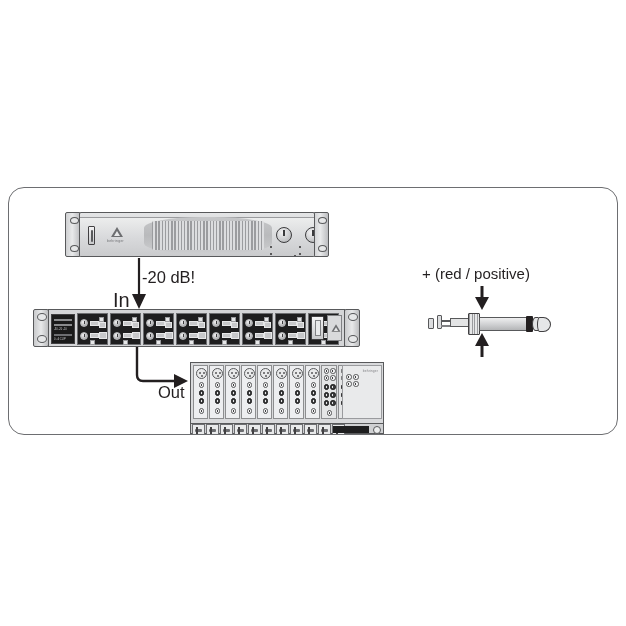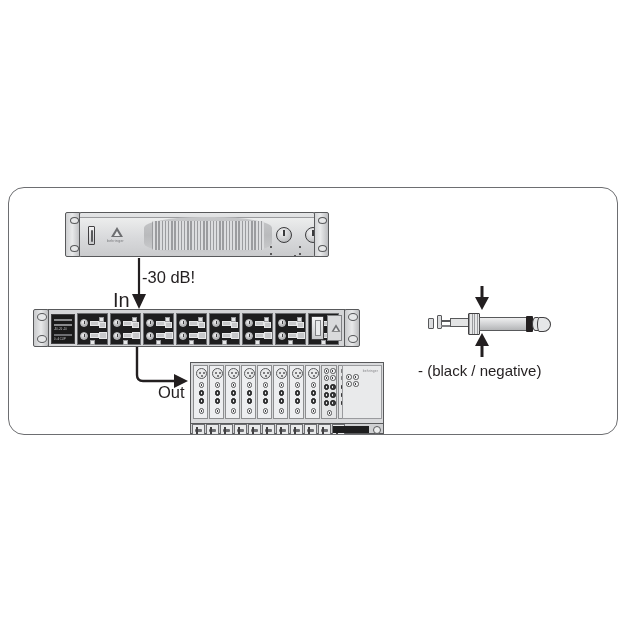--- a/index.html
+++ b/index.html
@@ -560,18 +560,18 @@
     <path d="M137,347 L137,375 Q137,381 143,381 L176,381" stroke="#231f20" stroke-width="2.4" fill="none"></path>
     <polygon points="174,374 174,388 188,381" fill="#231f20"></polygon>
 
     <path d="M482,286 L482,299" stroke="#231f20" stroke-width="3" fill="none"></path>
     <polygon points="475,297 489,297 482,310" fill="#231f20"></polygon>
 
     <path d="M482,357 L482,344" stroke="#231f20" stroke-width="3" fill="none"></path>
     <polygon points="475,346 489,346 482,333" fill="#231f20"></polygon>
   </svg>
 
-  <div class="lbl t-30db">-30 dB!</div>
+  <div class="lbl t-30db">-20 dB!</div>
   <div class="lbl t-in">In</div>
   <div class="lbl t-out">Out</div>
-  <div class="lbl t-minus">- (black / negative)</div>
+  <div class="lbl t-plus">+ (red / positive)</div>
 
 </div>
 
 </body></html>

